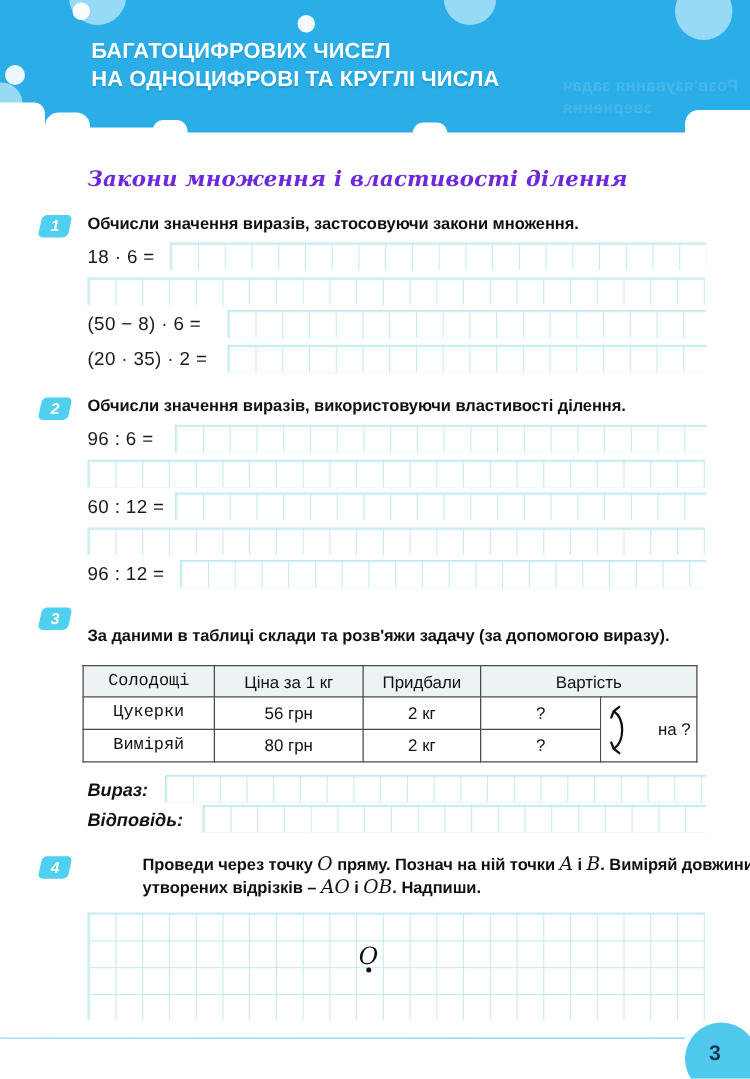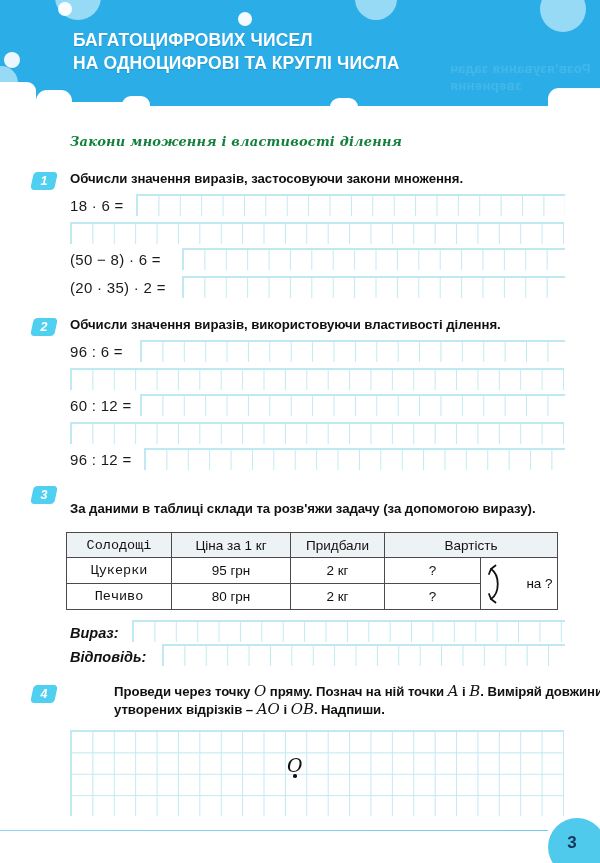--- a/index.html
+++ b/index.html
@@ -55,21 +55,21 @@
   .tab{position:absolute;bottom:0;background:#ffffff;}
   .tab.r{border-radius:9px 9px 0 0;}
 
   
   #content{position:absolute;left:0;top:112px;width:600px;}
 
   .section-title{
     position:absolute;left:70px;top:22px;
     font-family:"DejaVu Serif", serif;
     font-style:italic;font-weight:bold;
-    font-size:13px;color:#15803d;
+    font-size:17px;color:#6d28d9;
     letter-spacing:.2px;
   }
 
   
   .badge{
     position:absolute;width:24px;height:18px;
     background:#4FD0F0;
     border-radius:4px;
     transform:skewX(-12deg);
   }
@@ -252,36 +252,36 @@
         <tr>
           <th class="c1">Солодощі</th>
           <th class="c2">Ціна за 1 кг</th>
           <th class="c3">Придбали</th>
           <th colspan="2">Вартість</th>
         </tr>
       </thead>
       <tbody>
         <tr>
           <td class="c1">Цукерки</td>
-          <td class="c2">95 грн</td>
+          <td class="c2">56 грн</td>
           <td class="c3">2 кг</td>
           <td class="c4">?</td>
           <td class="c5 brace-cell" rowspan="2">
             <div class="brace-wrap">
               <svg width="20" height="44" viewBox="0 0 20 44">
                 <path d="M6 7 C15 13, 15 31, 6 37" fill="none" stroke="#111" stroke-width="1.8" stroke-linecap="round"></path>
                 <path d="M6 7 L10.5 3.5 M6 7 L4 12" fill="none" stroke="#111" stroke-width="1.8" stroke-linecap="round"></path>
                 <path d="M6 37 L10.5 40.5 M6 37 L4 32" fill="none" stroke="#111" stroke-width="1.8" stroke-linecap="round"></path>
               </svg>
               <span class="na">на ?</span>
             </div>
           </td>
         </tr>
         <tr>
-          <td class="c1">Печиво</td>
+          <td class="c1">Виміряй</td>
           <td class="c2">80 грн</td>
           <td class="c3">2 кг</td>
           <td class="c4">?</td>
         </tr>
       </tbody>
     </table>
 
     <div class="label-it" style="left:70px;top:513px;">Вираз:</div>
     <div class="grid" style="left:132px;top:508px;width:433px;height:22px;"></div>
 

